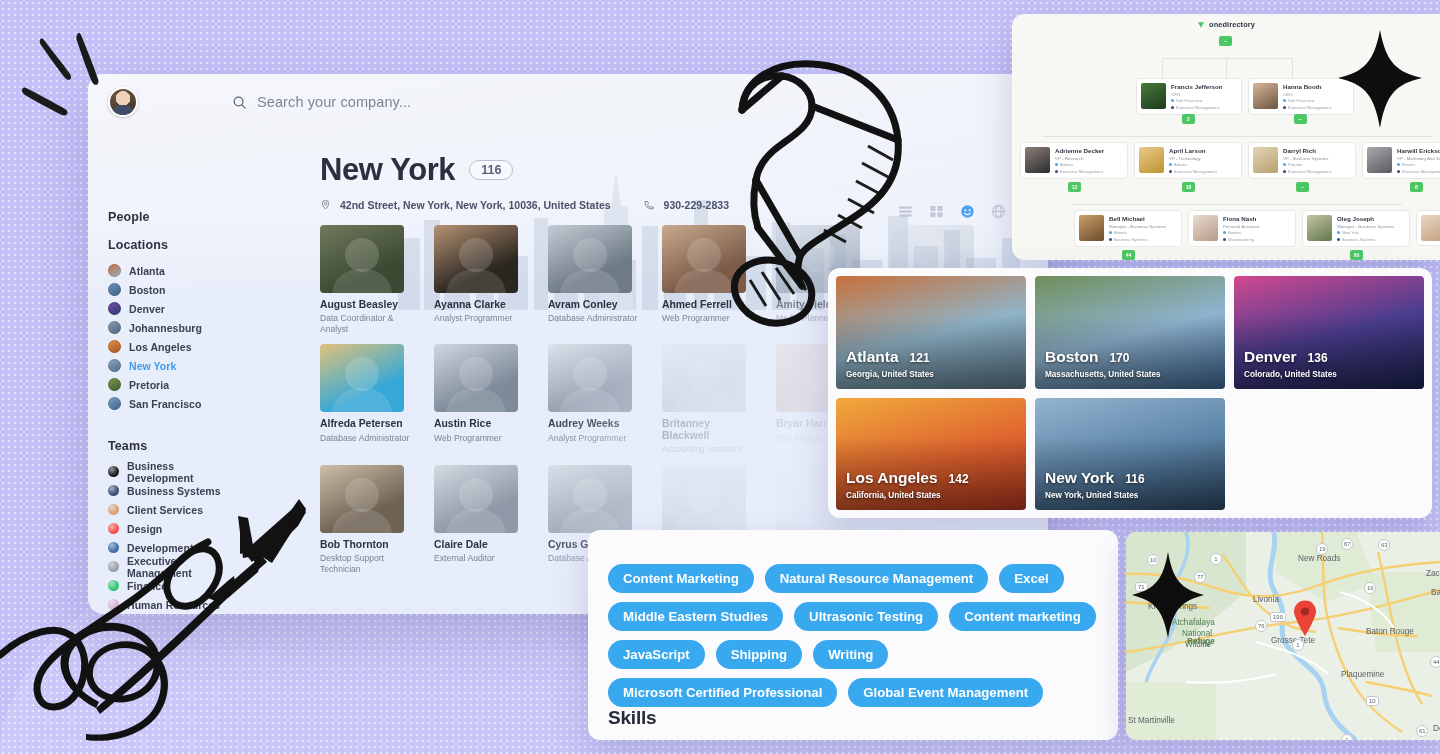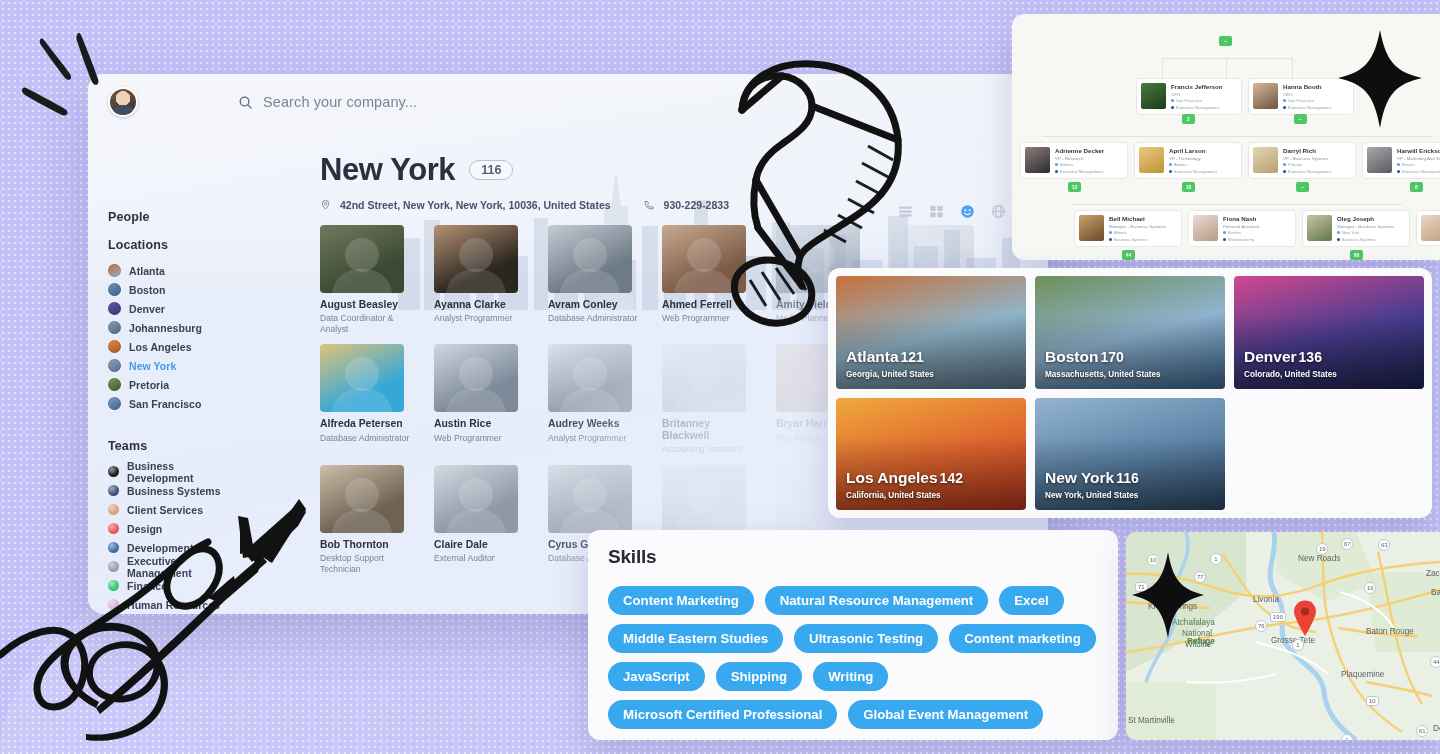--- a/index.html
+++ b/index.html
@@ -37,21 +37,21 @@
     position: absolute; left: 0; top: 0; width: 960px; height: 540px;
     background:
       linear-gradient(180deg, rgba(251,251,253,.55) 0%, rgba(244,246,252,.80) 26%, rgba(232,238,250,.92) 42%, rgba(231,237,250,.97) 100%),
       linear-gradient(170deg, #eef1f8 0%, #dfe7f4 38%, #d7e1f1 60%, #e4eaf6 100%);
   }
   
   #skyline { position:absolute; left:300px; top:86px; width:660px; height:150px; opacity:.30; }
 
   #app-topbar {
     position: absolute; left: 0; top: 0; width: 960px; height: 56px;
-    display: flex; align-items: center; gap: 12px;
+    display: flex; align-items: center; gap: 6px;
   }
   #avatar-me {
     width: 30px; height: 30px; border-radius: 50%; margin-left: 20px;
     background: radial-gradient(circle at 50% 36%, #f0d2b8 0 34%, transparent 35%),
                 linear-gradient(160deg,#6f5a48,#3c2f26);
     border: 2px solid #fff; box-shadow: 0 1px 3px rgba(0,0,0,.22);
     flex: none; position: relative; overflow: hidden;
   }
   #avatar-me::after{
     content:""; position:absolute; left:50%; top:62%; width:26px; height:20px;
@@ -145,21 +145,21 @@
   #locations-panel {
     left: 828px; top: 268px; width: 604px; height: 250px;
     background: #fbfbfd; border-radius: 12px; padding: 8px;
     box-shadow: 0 14px 36px rgba(60,55,130,.20);
     display: grid; grid-template-columns: repeat(3, 1fr); grid-template-rows: repeat(2, 1fr); gap: 9px;
   }
   .loc-card { position: relative; border-radius: 4px; overflow: hidden; cursor: pointer; }
   .loc-card .ovl { position: absolute; inset: 0; background: linear-gradient(180deg, rgba(0,0,0,0) 34%, rgba(0,0,0,.42) 100%); }
   .loc-card .txt { position: absolute; left: 10px; bottom: 10px; }
   .loc-card .nm { color: #fff; font-size: 15.5px; font-weight: 700; text-shadow: 0 1px 3px rgba(0,0,0,.6); }
-  .loc-card .nm span { font-size: 14px; font-weight: 700; margin-left: 2px; }
+  .loc-card .nm span { font-size: 12px; font-weight: 700; margin-left: 11px; }
   .loc-card .sub { color: #fff; font-size: 8.2px; font-weight: 700; margin-top: 4px; text-shadow: 0 1px 3px rgba(0,0,0,.7); }
 
   
   #skills-panel {
     left: 588px; top: 530px; width: 530px; height: 210px;
     background: #fbfbfd; border-radius: 12px; padding: 16px 20px;
     box-shadow: 0 14px 36px rgba(60,55,130,.20);
   }
   #skills-title { font-size: 19px; font-weight: 700; color: #272b38; letter-spacing:-.2px; }
   #skills-tags { margin-top: 18px; display: flex; flex-wrap: wrap; gap: 9px 11px; }
@@ -499,20 +499,26 @@
         <circle cx="12" cy="12" r="9.4"></circle>
         <ellipse cx="12" cy="12" rx="4.2" ry="9.4"></ellipse>
         <line x1="2.8" y1="12" x2="21.2" y2="12"></line>
       </svg>
   </div>
 
   <div id="grid-fade"></div>
 </div>
 
 <div class="panel" id="orgchart">
+  <div id="org-brand">
+    <svg width="8" height="8" viewBox="0 0 24 24" fill="#4cc764">
+        <path d="M3 4h18l-9 16z"></path>
+      </svg>
+    <span class="bt">onedirectory</span>
+  </div>
   <div id="org-canvas" style="position: absolute; left: 0px; top: 0px; width: 428px; height: 246px;">
       <div class="oc-line" style="left:214px;top:44px;width:1px;height:22px"></div>
       <div class="oc-line" style="left:150px;top:44px;width:130px;height:1px"></div>
       <div class="oc-line" style="left:150px;top:44px;width:1px;height:20px"></div>
       <div class="oc-line" style="left:280px;top:44px;width:1px;height:20px"></div>
       <div class="oc-line" style="left:30px;top:122px;width:390px;height:1px"></div>
       <div class="oc-line" style="left:60px;top:190px;width:330px;height:1px"></div>
       <div class="oc-btn" style="left:207px;top:22px">−</div>
       <div class="oc-node" style="left:124px;top:64px;width:106px">
         <div class="oc-img" style="background:linear-gradient(150deg,#4a7a3a,#1b3b1d)"></div>
@@ -695,34 +701,34 @@
     <div class="loc-card" style="background: linear-gradient(165deg, rgb(147, 180, 207) 0%, rgb(93, 133, 168) 52%, rgb(45, 74, 104) 100%);">
       <div class="ovl"></div>
       <div class="txt">
         <div class="nm"><span style="font-size:15.5px;margin:0">New York</span><span>116</span></div>
         <div class="sub">New York, United States</div>
       </div>
     </div>
   </div>
 
 <div class="panel" id="skills-panel">
-  <div id="skills-title">Skills</div>
   <div id="skills-tags">
       <span class="tag">Content Marketing</span>
       <span class="tag">Natural Resource Management</span>
       <span class="tag">Excel</span>
       <span class="tag">Middle Eastern Studies</span>
       <span class="tag">Ultrasonic Testing</span>
       <span class="tag">Content marketing</span>
       <span class="tag">JavaScript</span>
       <span class="tag">Shipping</span>
       <span class="tag">Writing</span>
       <span class="tag">Microsoft Certified Professional</span>
       <span class="tag">Global Event Management</span>
     </div>
+  <div id="skills-title">Skills</div>
 </div>
 
 <div class="panel" id="map-panel">
   <svg width="314" height="208" viewBox="0 0 314 208" style="position:absolute;inset:0">
     <rect width="314" height="208" fill="#eaf0e6"></rect>
     <path d="M0 0 H120 V60 Q80 95 40 120 L0 140 Z" fill="#d8e6cf"></path>
     <path d="M150 0 H230 L250 50 L200 70 L150 40 Z" fill="#dceacf" opacity=".8"></path>
     <path d="M240 40 H314 V120 H250 Z" fill="#dceacf" opacity=".75"></path>
     <path d="M0 150 H90 V208 H0 Z" fill="#dceacf" opacity=".7"></path>
 

